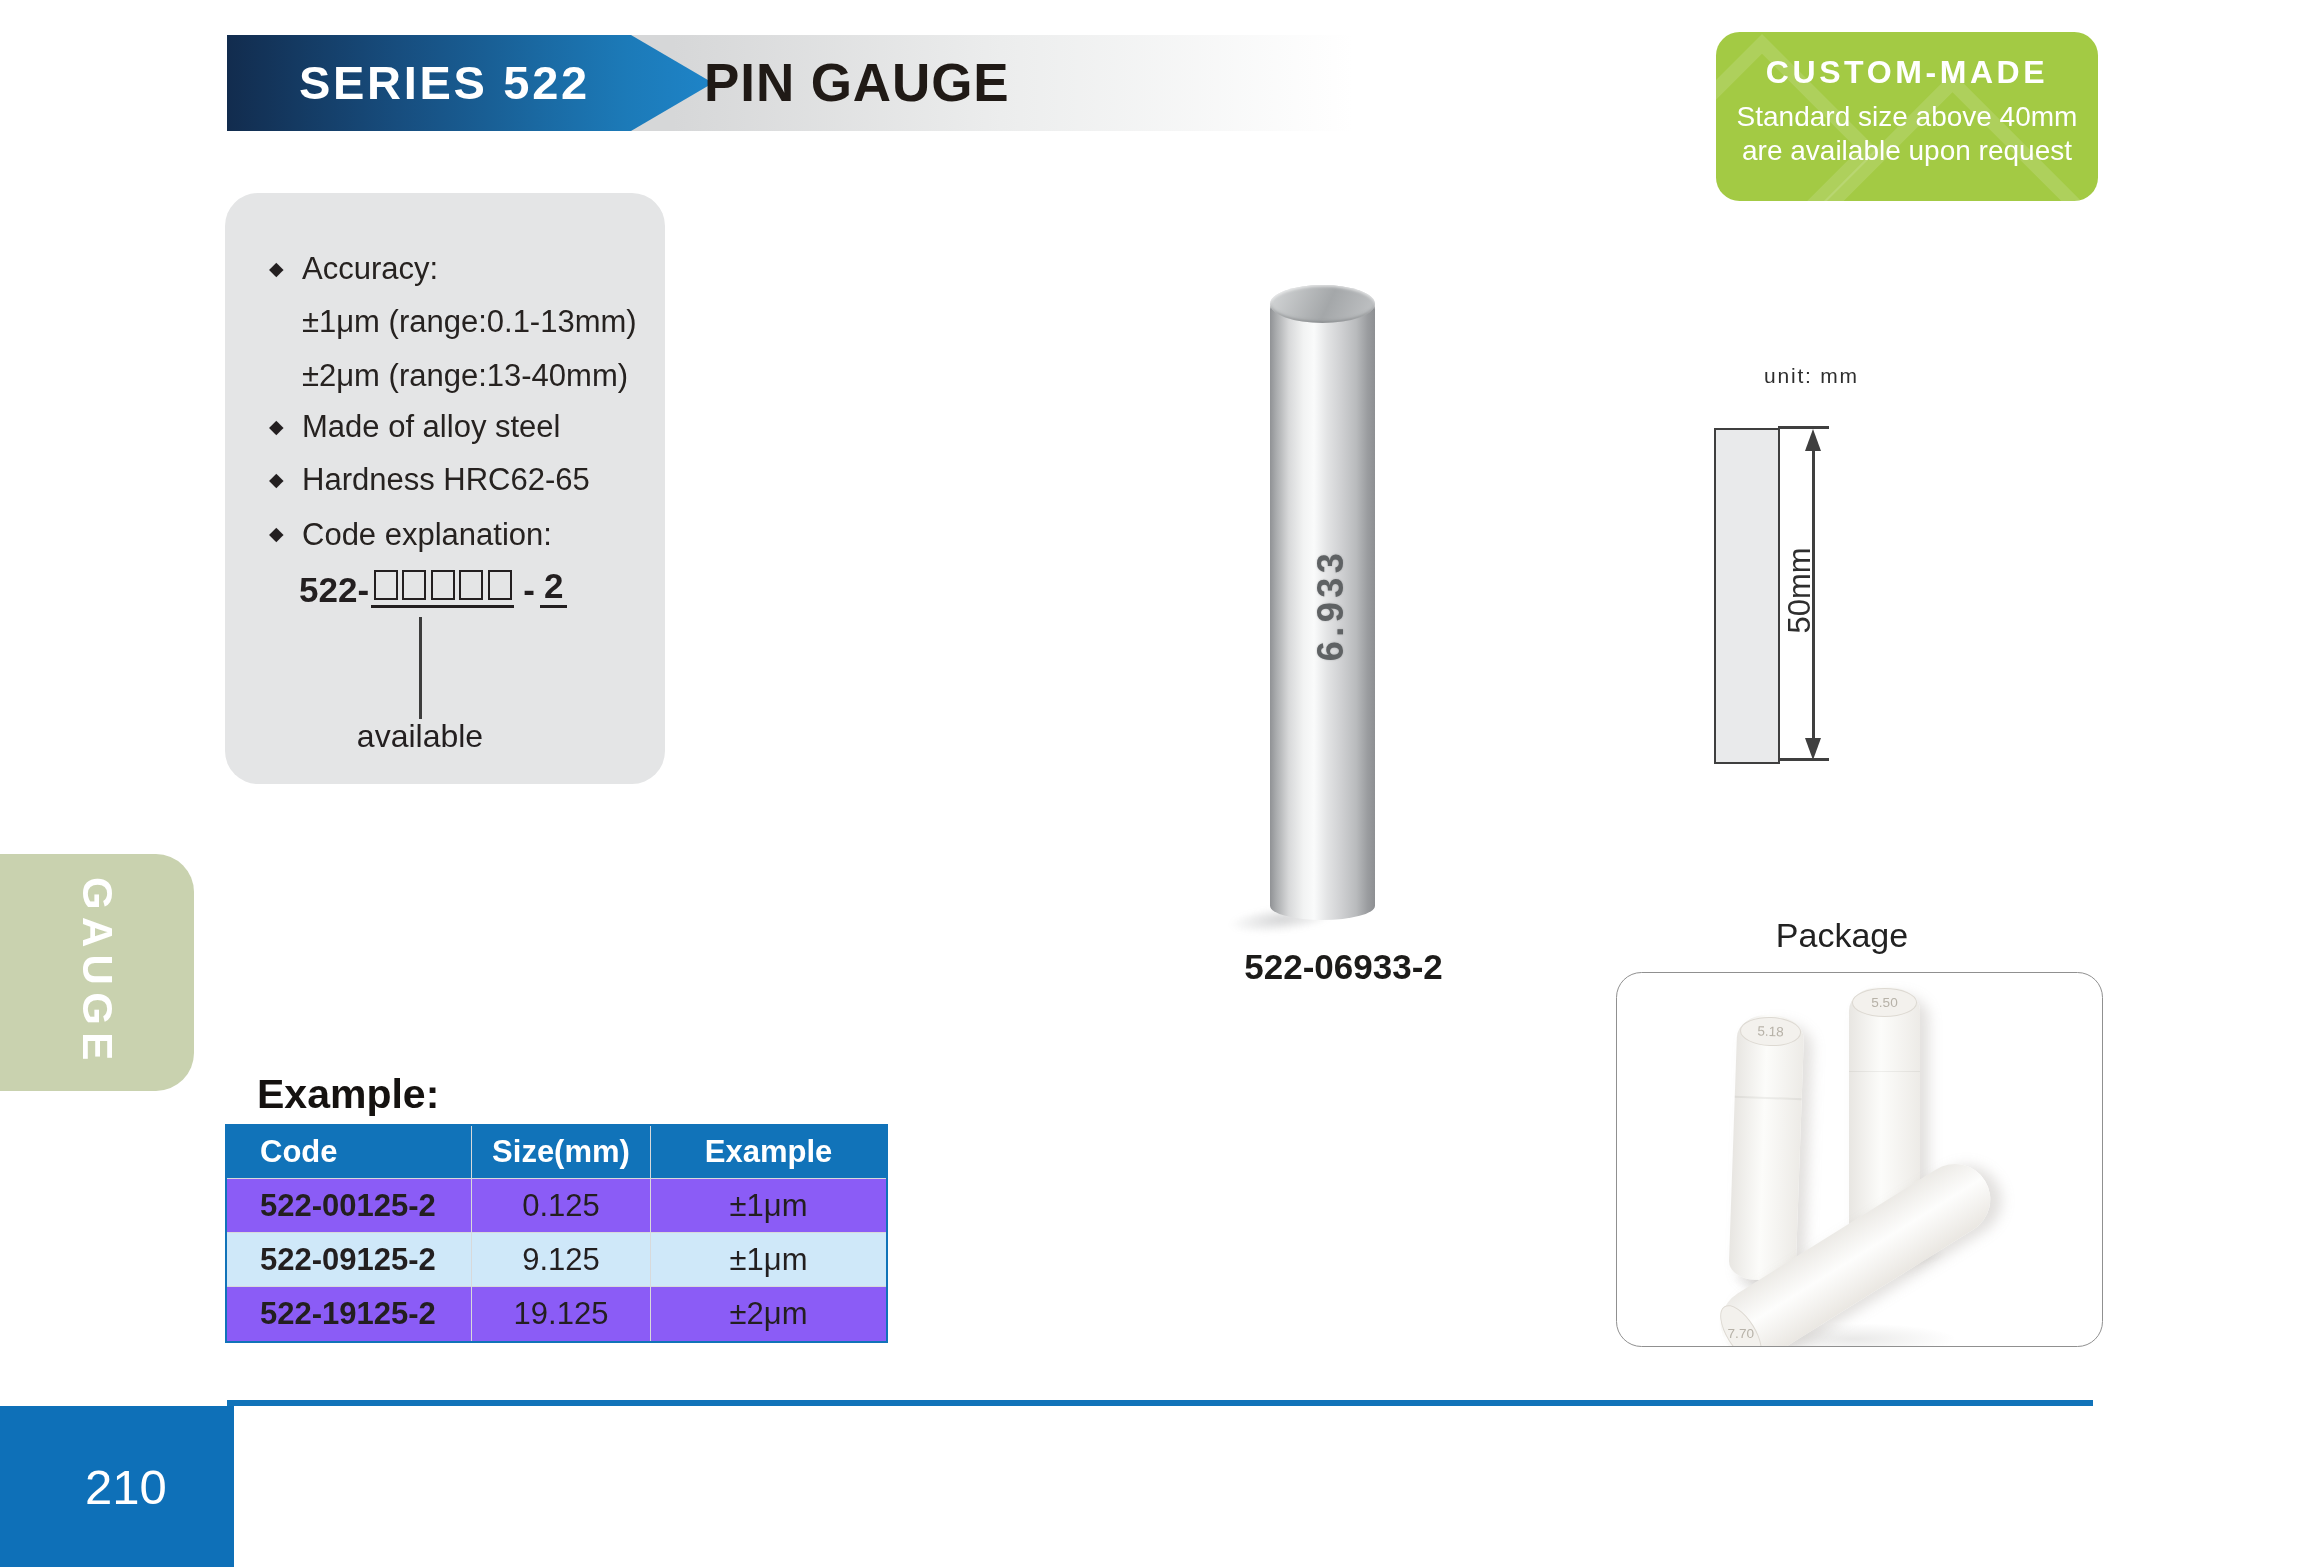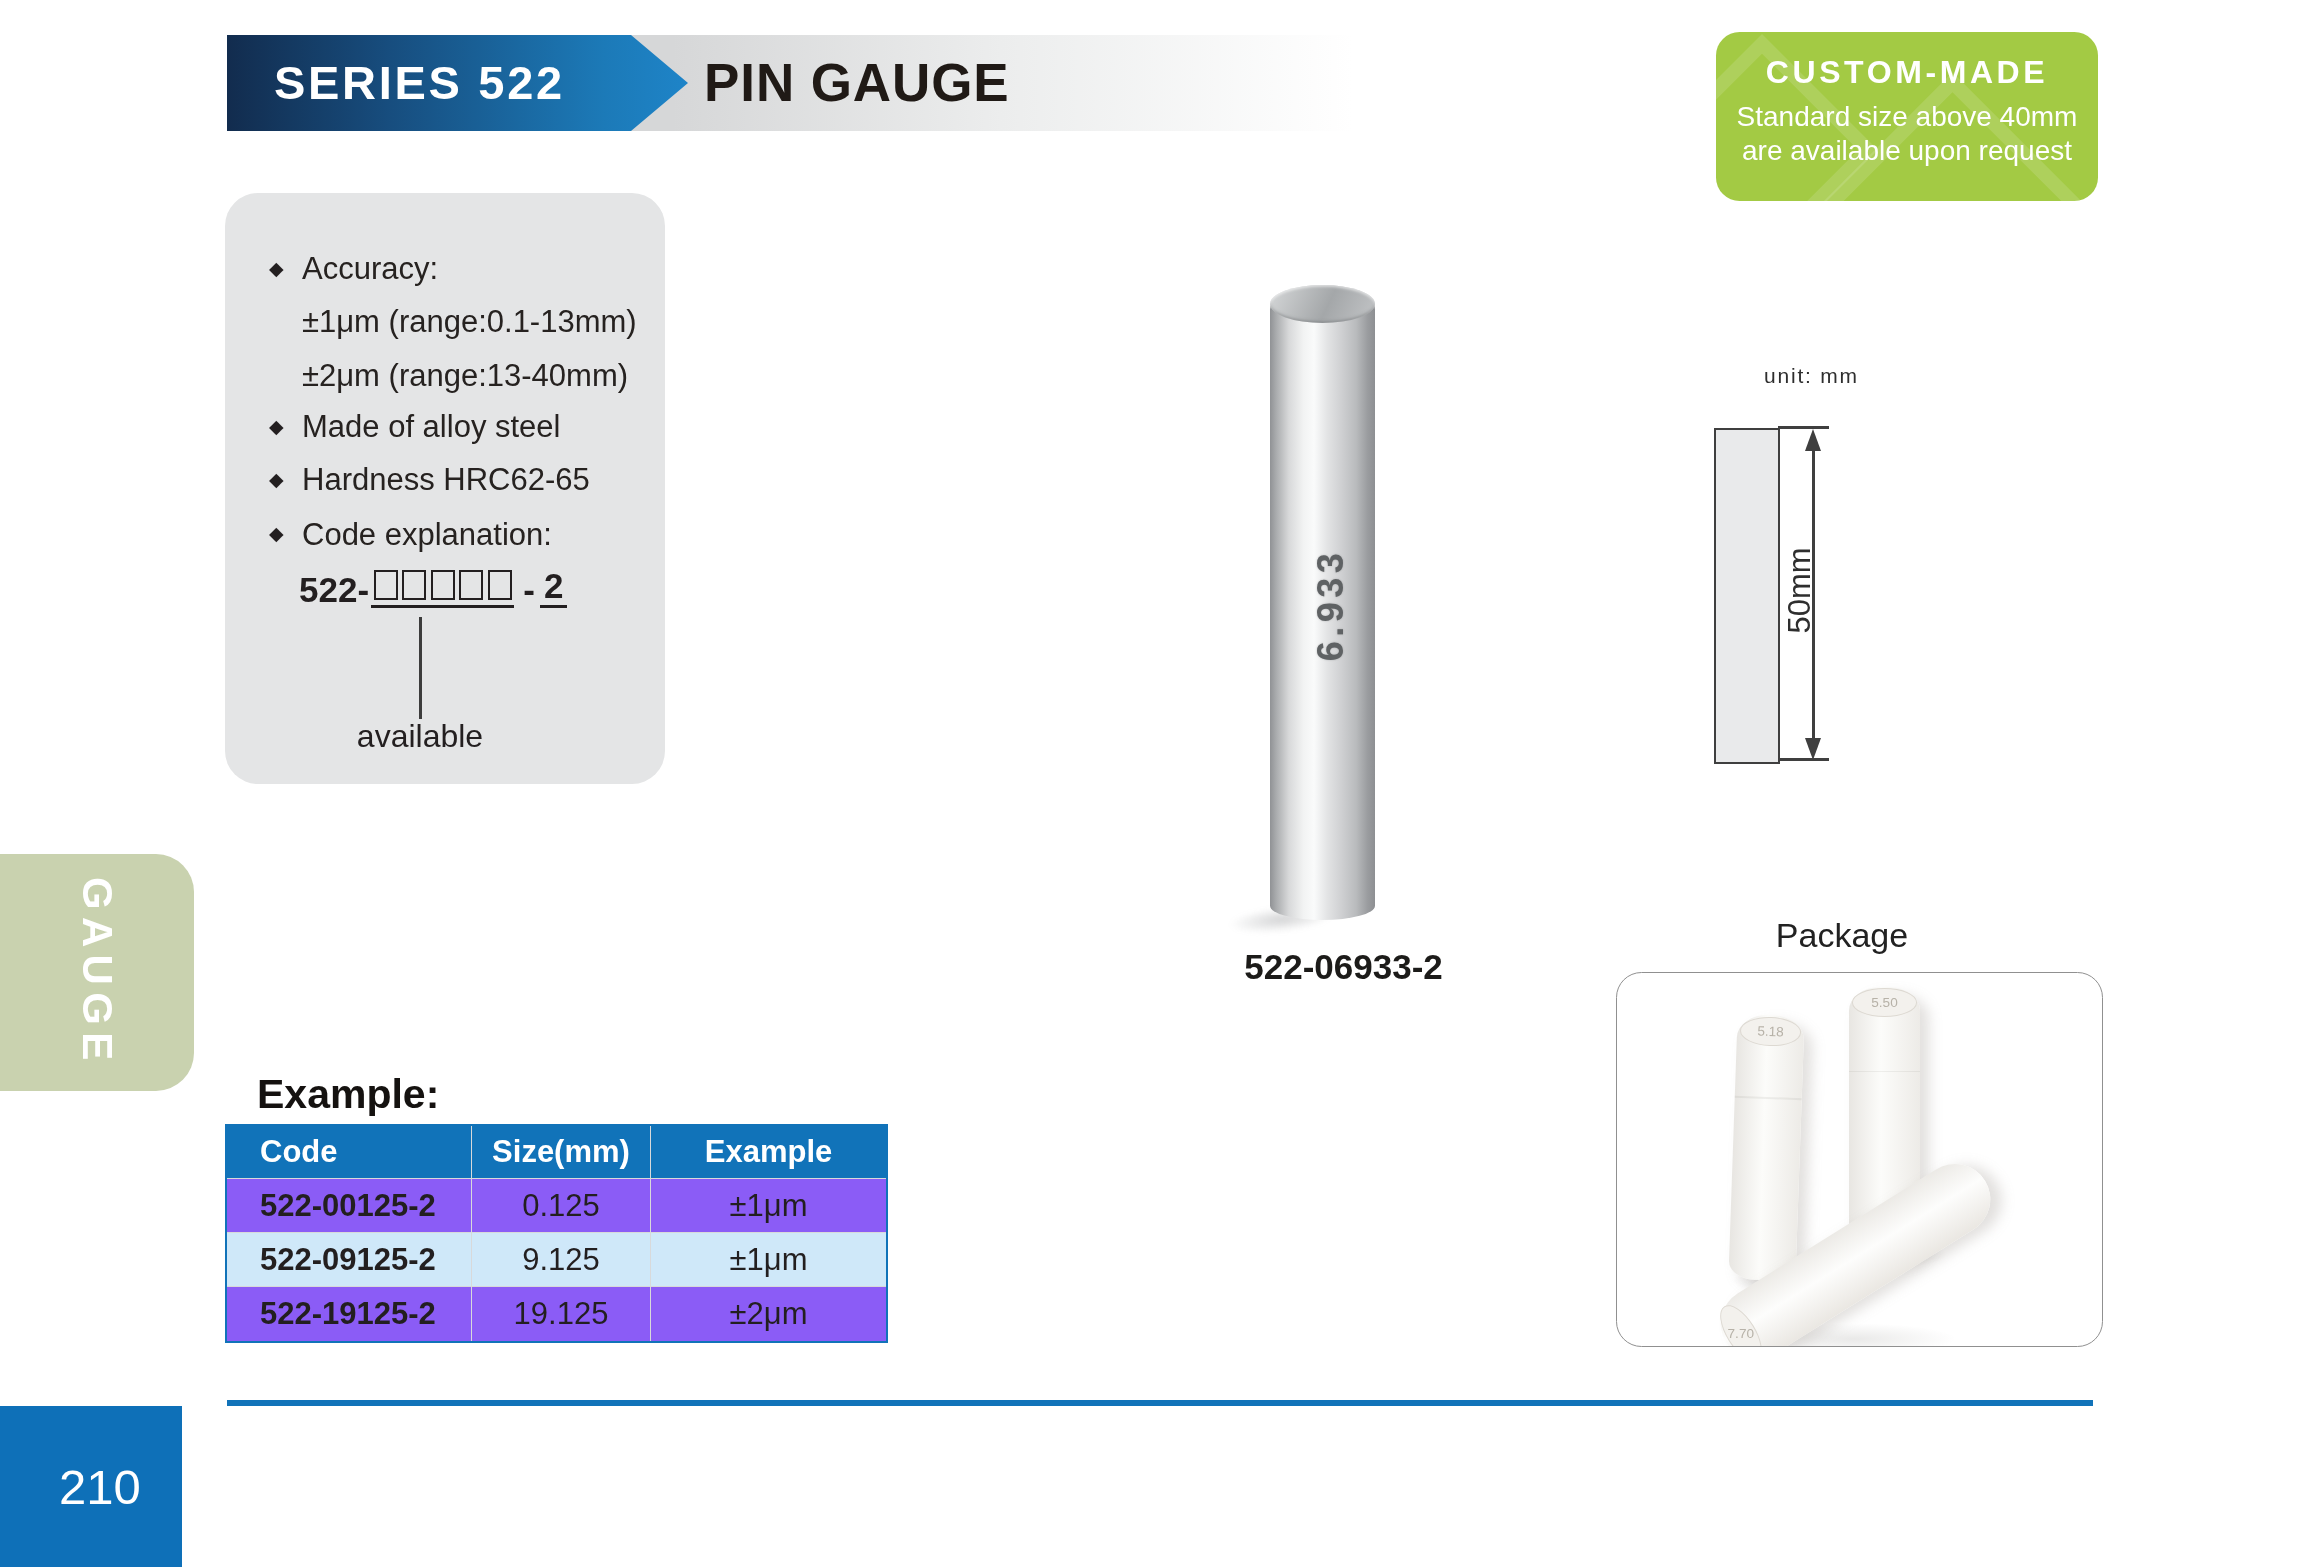--- a/index.html
+++ b/index.html
@@ -5,21 +5,21 @@
   html,body{margin:0;padding:0;background:#fff;}
   .page{position:relative;width:2319px;height:1567px;background:#fff;overflow:hidden;
         font-family:"Liberation Sans",sans-serif;color:#231f20;}
   .abs{position:absolute;}
 
   
   .banner-band{left:227px;top:35px;width:1173px;height:96px;
     background:linear-gradient(90deg,#d6d7d8 0%,#d6d7d8 38%,#eceded 66%,#ffffff 96%);}
   .banner-arrow{left:227px;top:35px;width:461px;height:96px;
     clip-path:polygon(0 0,404px 0,100% 50%,404px 100%,0 100%);
-    background:linear-gradient(90deg,#122c4e 0%,#174d7e 35%,#1c7ab8 82%,#1e84c8 100%);}
+    background:linear-gradient(90deg,#122c4e 0%,#174d7e 35%,#1c7ab8 82%,#1e84c8 100%);padding-left:25px;}
   .series-label{padding-left:47px;line-height:96px;font-size:47px;font-weight:bold;
     letter-spacing:2.7px;color:#fff;white-space:nowrap;}
   .page-title{left:704px;top:35px;line-height:96px;font-size:53px;font-weight:bold;
     color:#201a16;letter-spacing:0.9px;}
 
   
   .badge{left:1716px;top:32px;width:382px;height:169px;border-radius:23.6px;
     background:#a3ca44;overflow:hidden;text-align:center;color:#fff;}
   .badge-pat{position:absolute;border:14.5px solid rgba(255,255,255,0.13);
     width:136px;height:136px;transform:rotate(45deg);}
@@ -100,21 +100,21 @@
   .t-left{padding-left:33px;}
   .t-center{justify-content:center;}
   .t-code{font-weight:bold;}
   .row-hi{background:#cfe8f9;}
 
   
   .side-tab{left:0;top:854px;width:194px;height:237px;background:#c9d2af;border-radius:0 38px 38px 0;
     display:flex;align-items:center;justify-content:center;}
   .side-tab-text{writing-mode:vertical-rl;font-size:42px;font-weight:bold;color:#fff;letter-spacing:7.3px;}
   .divider-line{left:227px;top:1400px;width:1866px;height:6.4px;background:#1173b9;}
-  .footer-box{left:0;top:1406px;width:182px;height:161px;background:#0e70b8;
+  .footer-box{left:0;top:1406px;width:234px;height:161px;background:#0e70b8;
     display:flex;align-items:center;justify-content:center;padding-left:18px;box-sizing:border-box;}
   .page-number{color:#fff;font-size:49px;}
 </style>
 </head>
 <body>
 
 <div class="page">
 
   <div class="abs banner-band"></div>
   <div class="abs banner-arrow">

